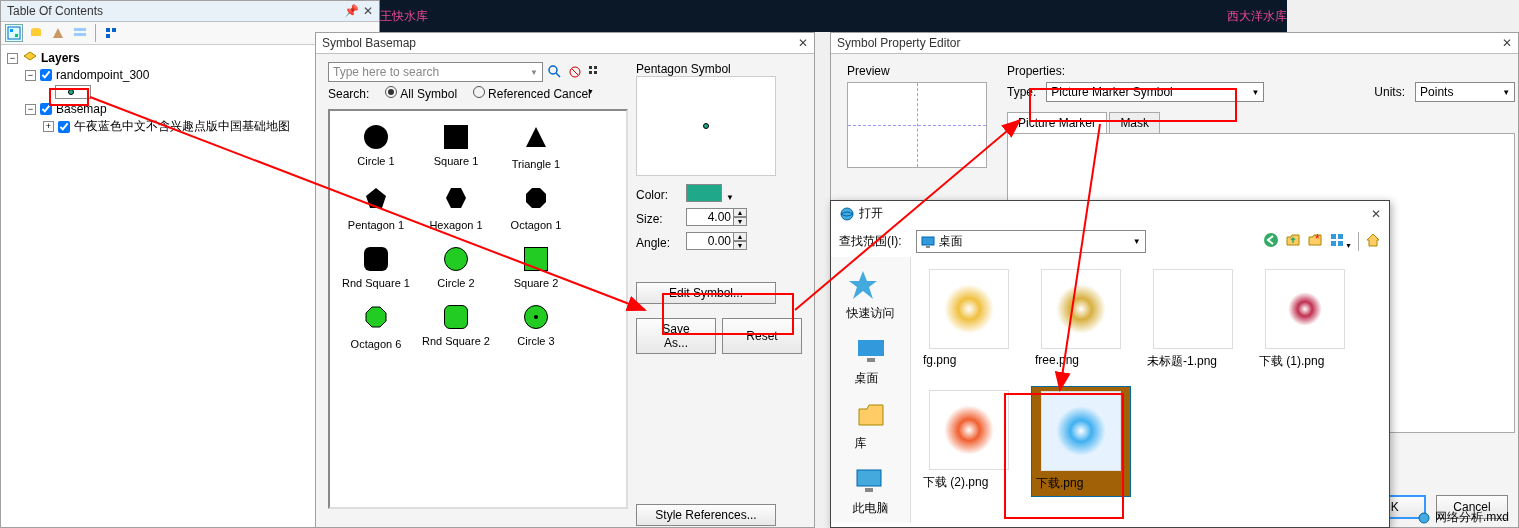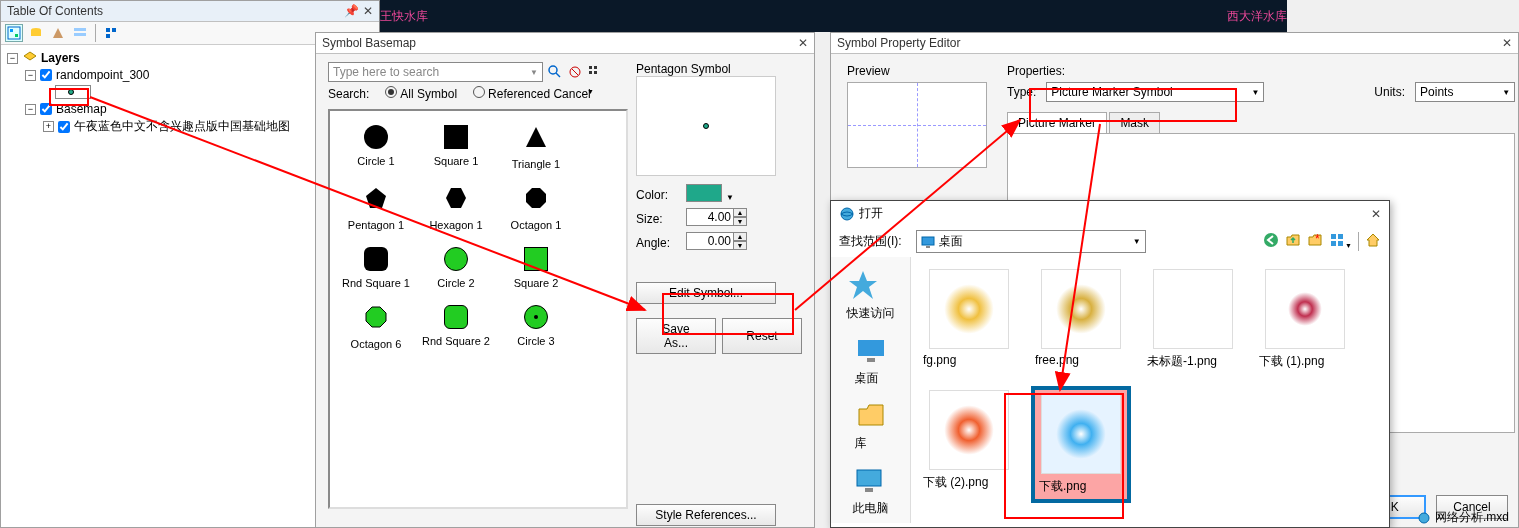--- a/index.html
+++ b/index.html
@@ -69,21 +69,21 @@
 .open-dlg{ position:absolute; left:830px; top:200px; width:560px; height:328px; background:#fff; border:1px solid #444; box-shadow:2px 2px 8px rgba(0,0,0,0.3);}
 .open-header{ display:flex; align-items:center; padding:4px 8px; }
 .open-body{ display:flex; height:266px;}
 .sidebar{ width:80px; background:#f8f8f8; border-right:1px solid #ddd; display:flex; flex-direction:column; align-items:center; gap:12px; padding-top:12px;}
 .sidebar-item{ font-size:11px;}
 .sidebar-item .sb-icon{ width:32px;height:32px; margin:0 auto 2px;}
 .file-area{ flex:1; padding:8px; }
 .file-toolbar{ display:flex; align-items:center; gap:6px; padding:4px 8px;}
 .file-grid{ display:flex; flex-wrap:wrap; gap:12px; }
 .file-item{ width:100px; text-align:left; padding: 4px;}
-.file-item.selected{ background:#fca5a5; border:4px solid #0369a1;}
+.file-item.selected{ background:#a16207; border:1px solid #0369a1;}
 .thumb{ width:80px; height:80px; border:1px solid #ddd; margin:0 auto 4px; background:#fff; display:flex; align-items:center;justify-content:center;}
 .glow{ width:50px;height:50px;border-radius:50%;}
 
 
 .mapbg{ position:absolute; left:380px; top:0; width:907px; height:32px; background:#0a1828; color:#ec4899; display:flex; align-items:center; justify-content:space-between; font-size:13px;}
 
 
 .bottom-btns{ position:absolute; right:10px; bottom:8px; display:flex; gap:10px;}
 .bottom-btns .btn{ width:72px; text-align:center;}
 .ok-btn{ border:2px solid #3399ff;}

